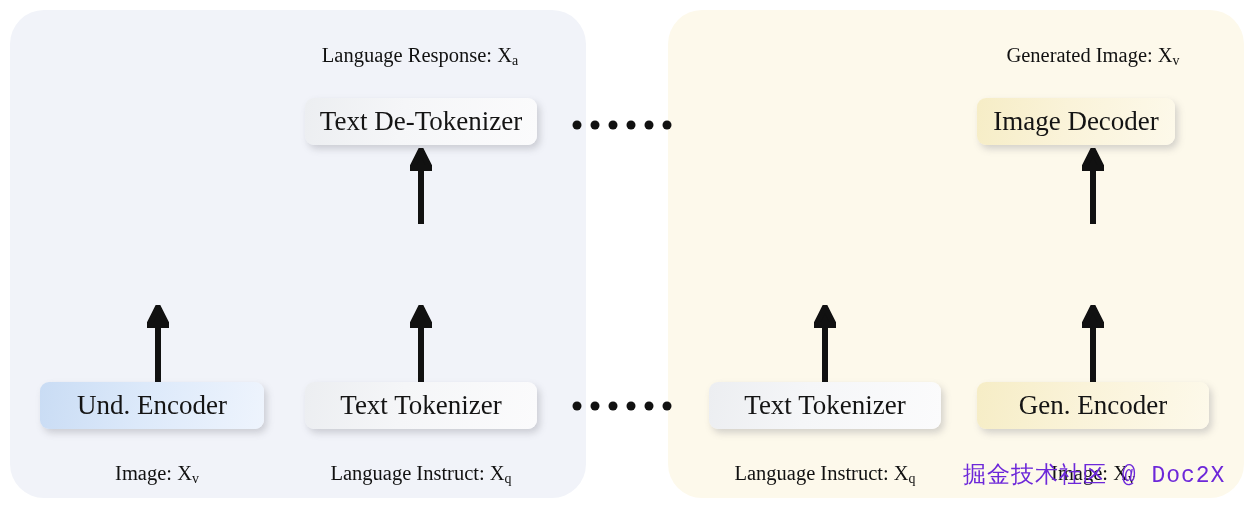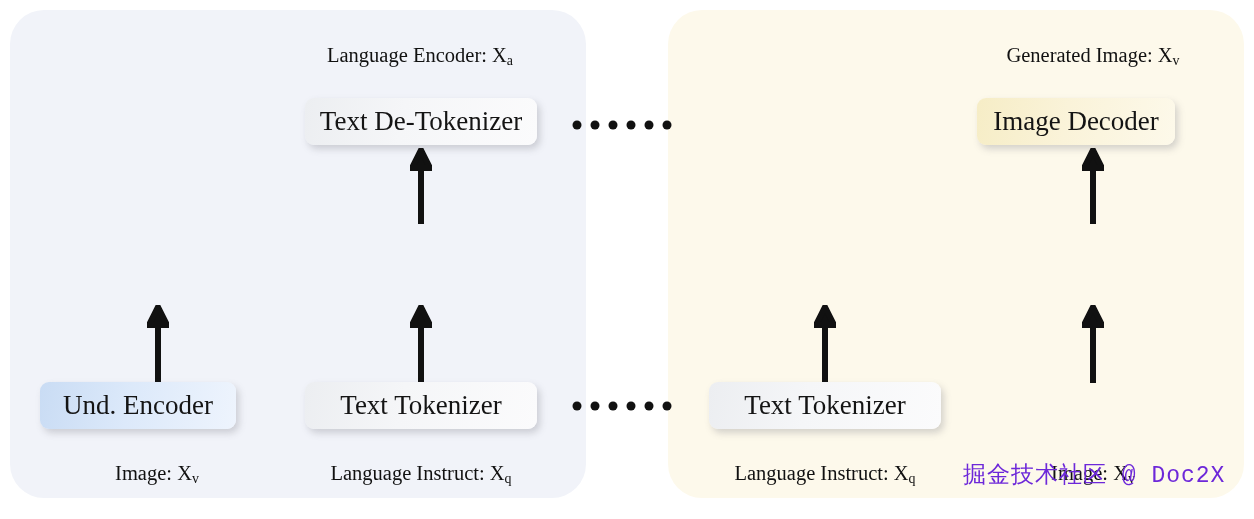--- a/index.html
+++ b/index.html
@@ -57,21 +57,21 @@
   }
   .box-blue{
     background:linear-gradient(100deg,#c9dcf4 0%,#dce9fa 45%,#eef4fd 100%);
   }
   .box-cream{
     background:linear-gradient(100deg,#f6edc6 0%,#faf3d9 45%,#fdf9ea 100%);
   }
 
   #box-text-detokenizer{left:305px;top:98px;width:232px;}
   #box-image-decoder{left:977px;top:98px;width:198px;}
-  #box-und-encoder{left:40px;top:382px;width:196px;}
+  #box-und-encoder{left:40px;top:382px;width:224px;}
   #box-text-tokenizer-left{left:305px;top:382px;width:232px;}
   #box-text-tokenizer-right{left:709px;top:382px;width:232px;}
   #box-gen-encoder{left:977px;top:382px;width:232px;}
 
   
   #box-transformer{
     position:absolute;left:35px;top:222px;width:1175px;height:83px;
     border-radius:14px;
     background:linear-gradient(100deg,#eceef1 0%,#f3f4f6 35%,#f8f8f9 70%,#fcfcfd 100%);
     box-shadow:3px 5px 9px rgba(120,120,130,.30);
@@ -110,21 +110,21 @@
 </head>
 <body>
 
 <div id="stage">
 
   <div class="panel" id="panel-understanding"></div>
   <div class="panel" id="panel-generation"></div>
 
 
   <div class="io-label" id="label-language-response">
-    <span>Language Encoder: X</span><sub>a</sub>
+    <span>Language Response: X</span><sub>a</sub>
   </div>
   <div class="io-label" id="label-generated-image">
     <span>Generated Image: X</span><sub>v</sub>
   </div>
 
   <div class="box box-neutral" id="box-text-detokenizer">Text De-Tokenizer</div>
   <div class="box box-cream" id="box-image-decoder">Image Decoder</div>
 
   <div class="ellipsis" id="ellipsis-top">
       <span></span>
@@ -164,20 +164,21 @@
   </div>
   <div class="arrow" id="arrow-gen-encoder">
     <svg width="22" height="78" viewBox="0 0 22 78">
         <path d="M11 78 L11 18 M11 2 L20 20 L2 20 Z" stroke="#111" stroke-width="6" fill="#111"></path>
       </svg>
   </div>
 
   <div class="box box-blue" id="box-und-encoder">Und. Encoder</div>
   <div class="box box-neutral" id="box-text-tokenizer-left">Text Tokenizer</div>
   <div class="box box-neutral" id="box-text-tokenizer-right">Text Tokenizer</div>
+  <div class="box box-cream" id="box-gen-encoder">Gen. Encoder</div>
 
   <div class="ellipsis" id="ellipsis-bottom">
       <span></span>
       <span></span>
       <span></span>
       <span></span>
       <span></span>
       <span></span>
     </div>
 

